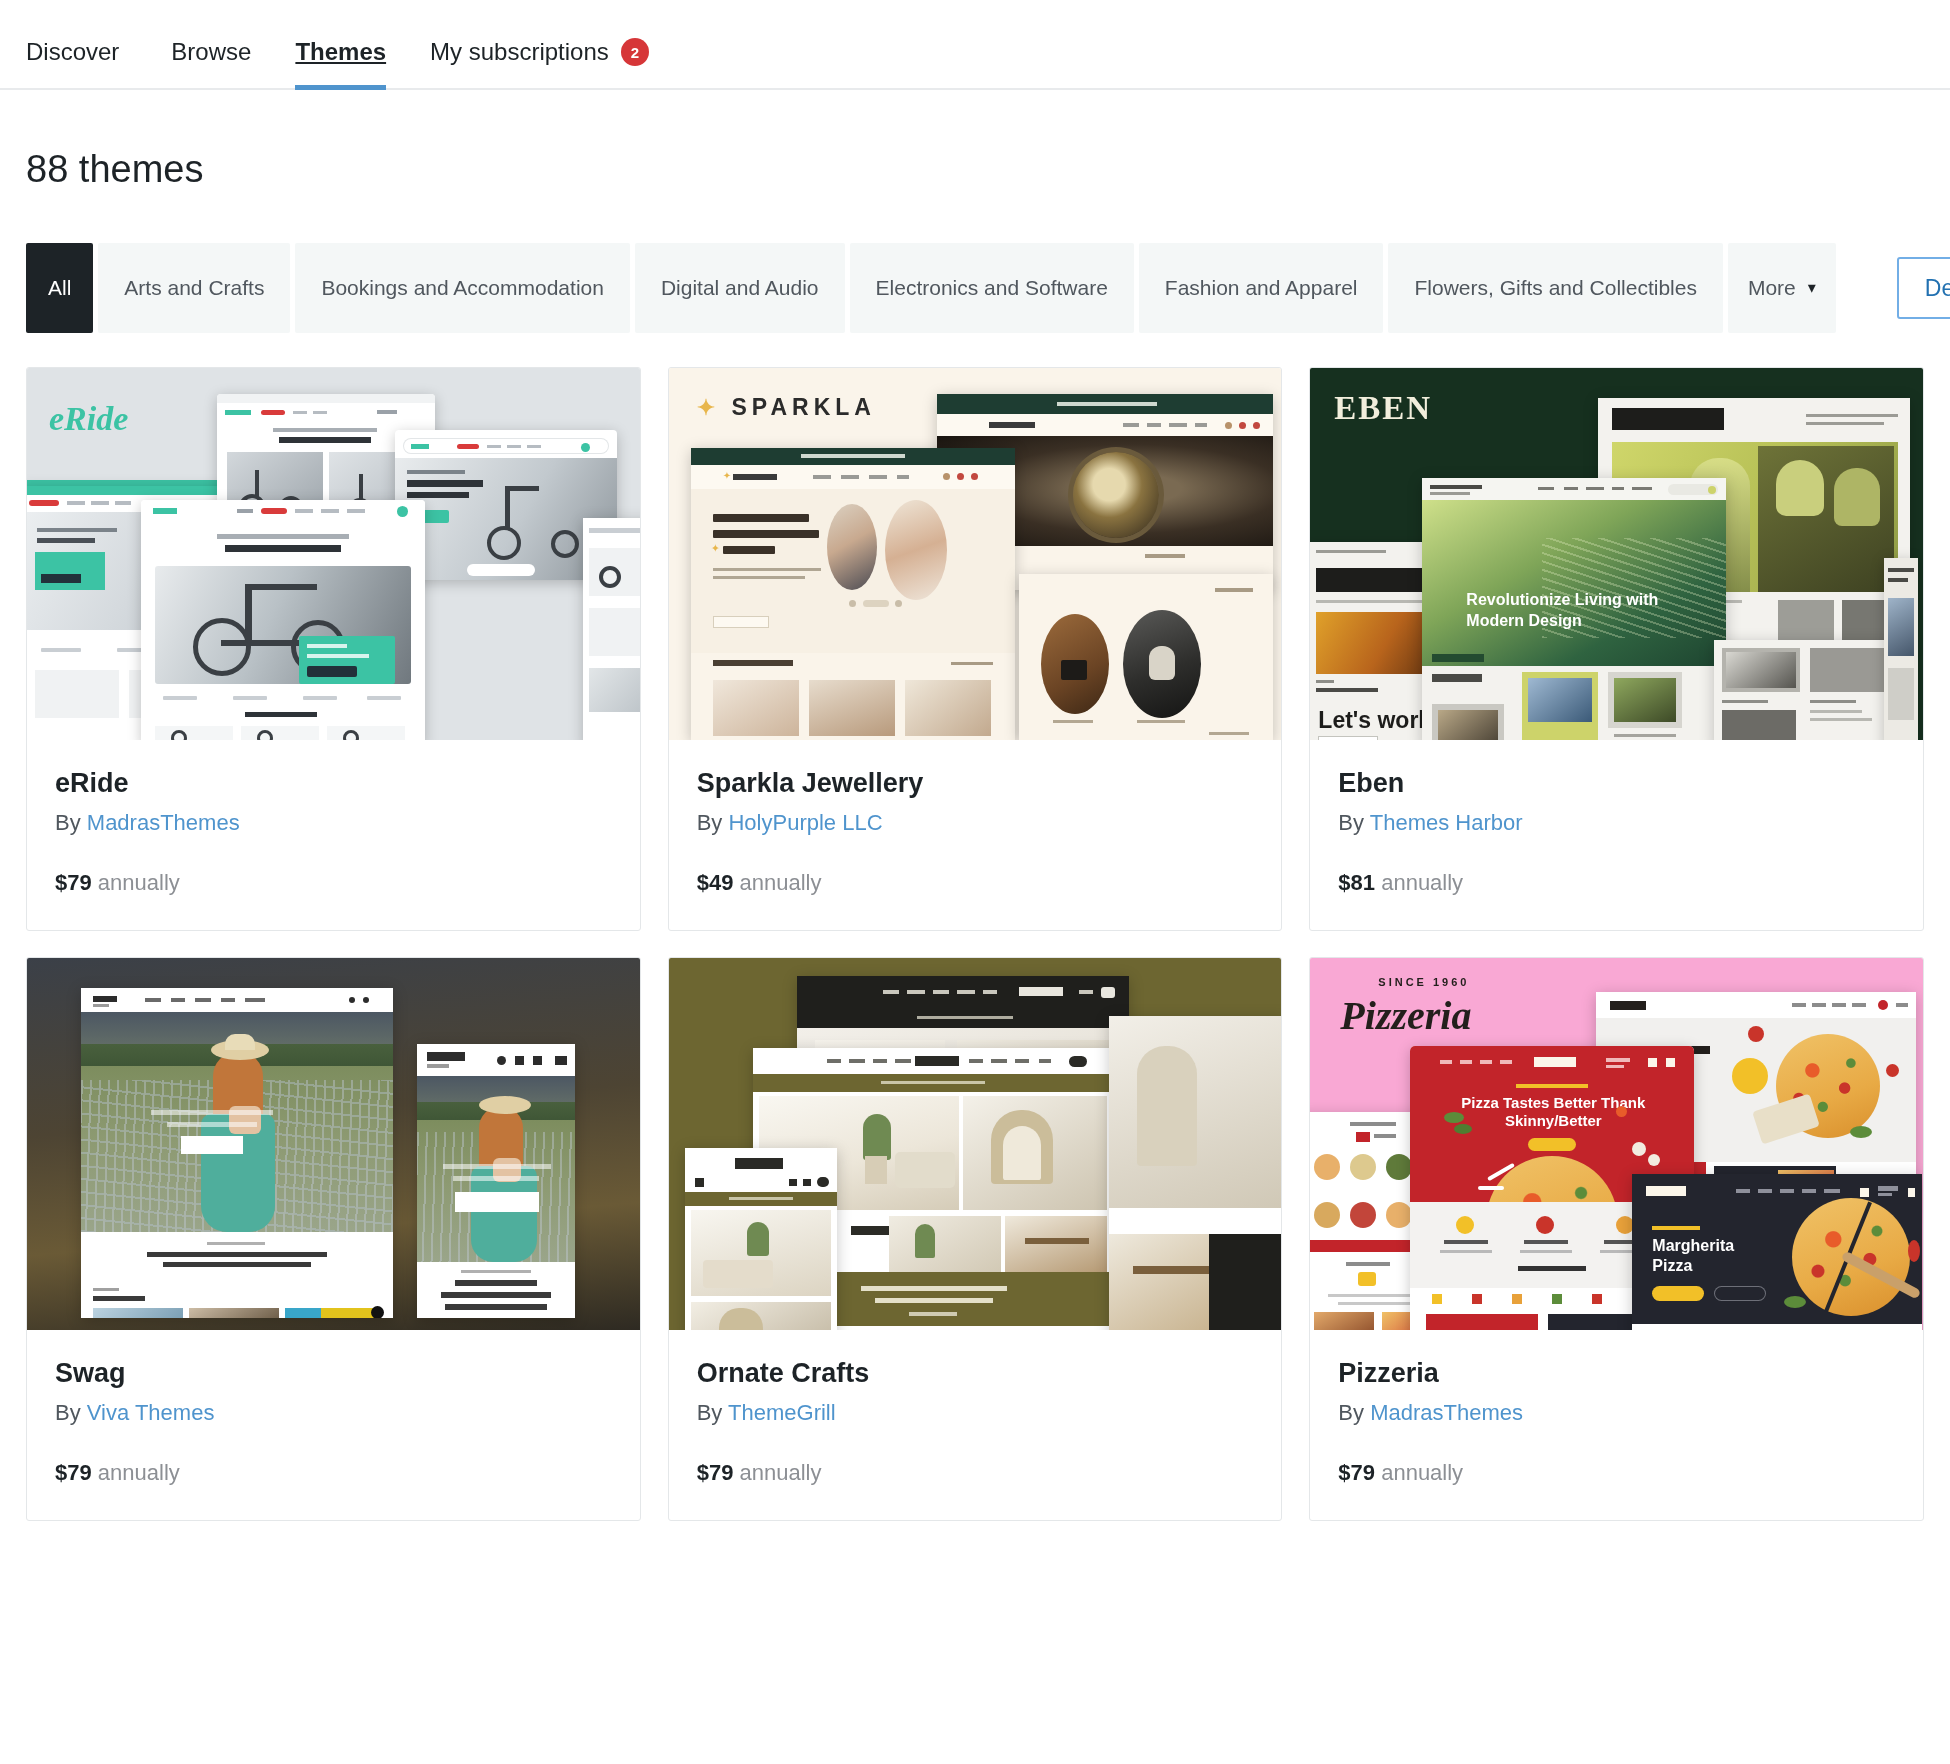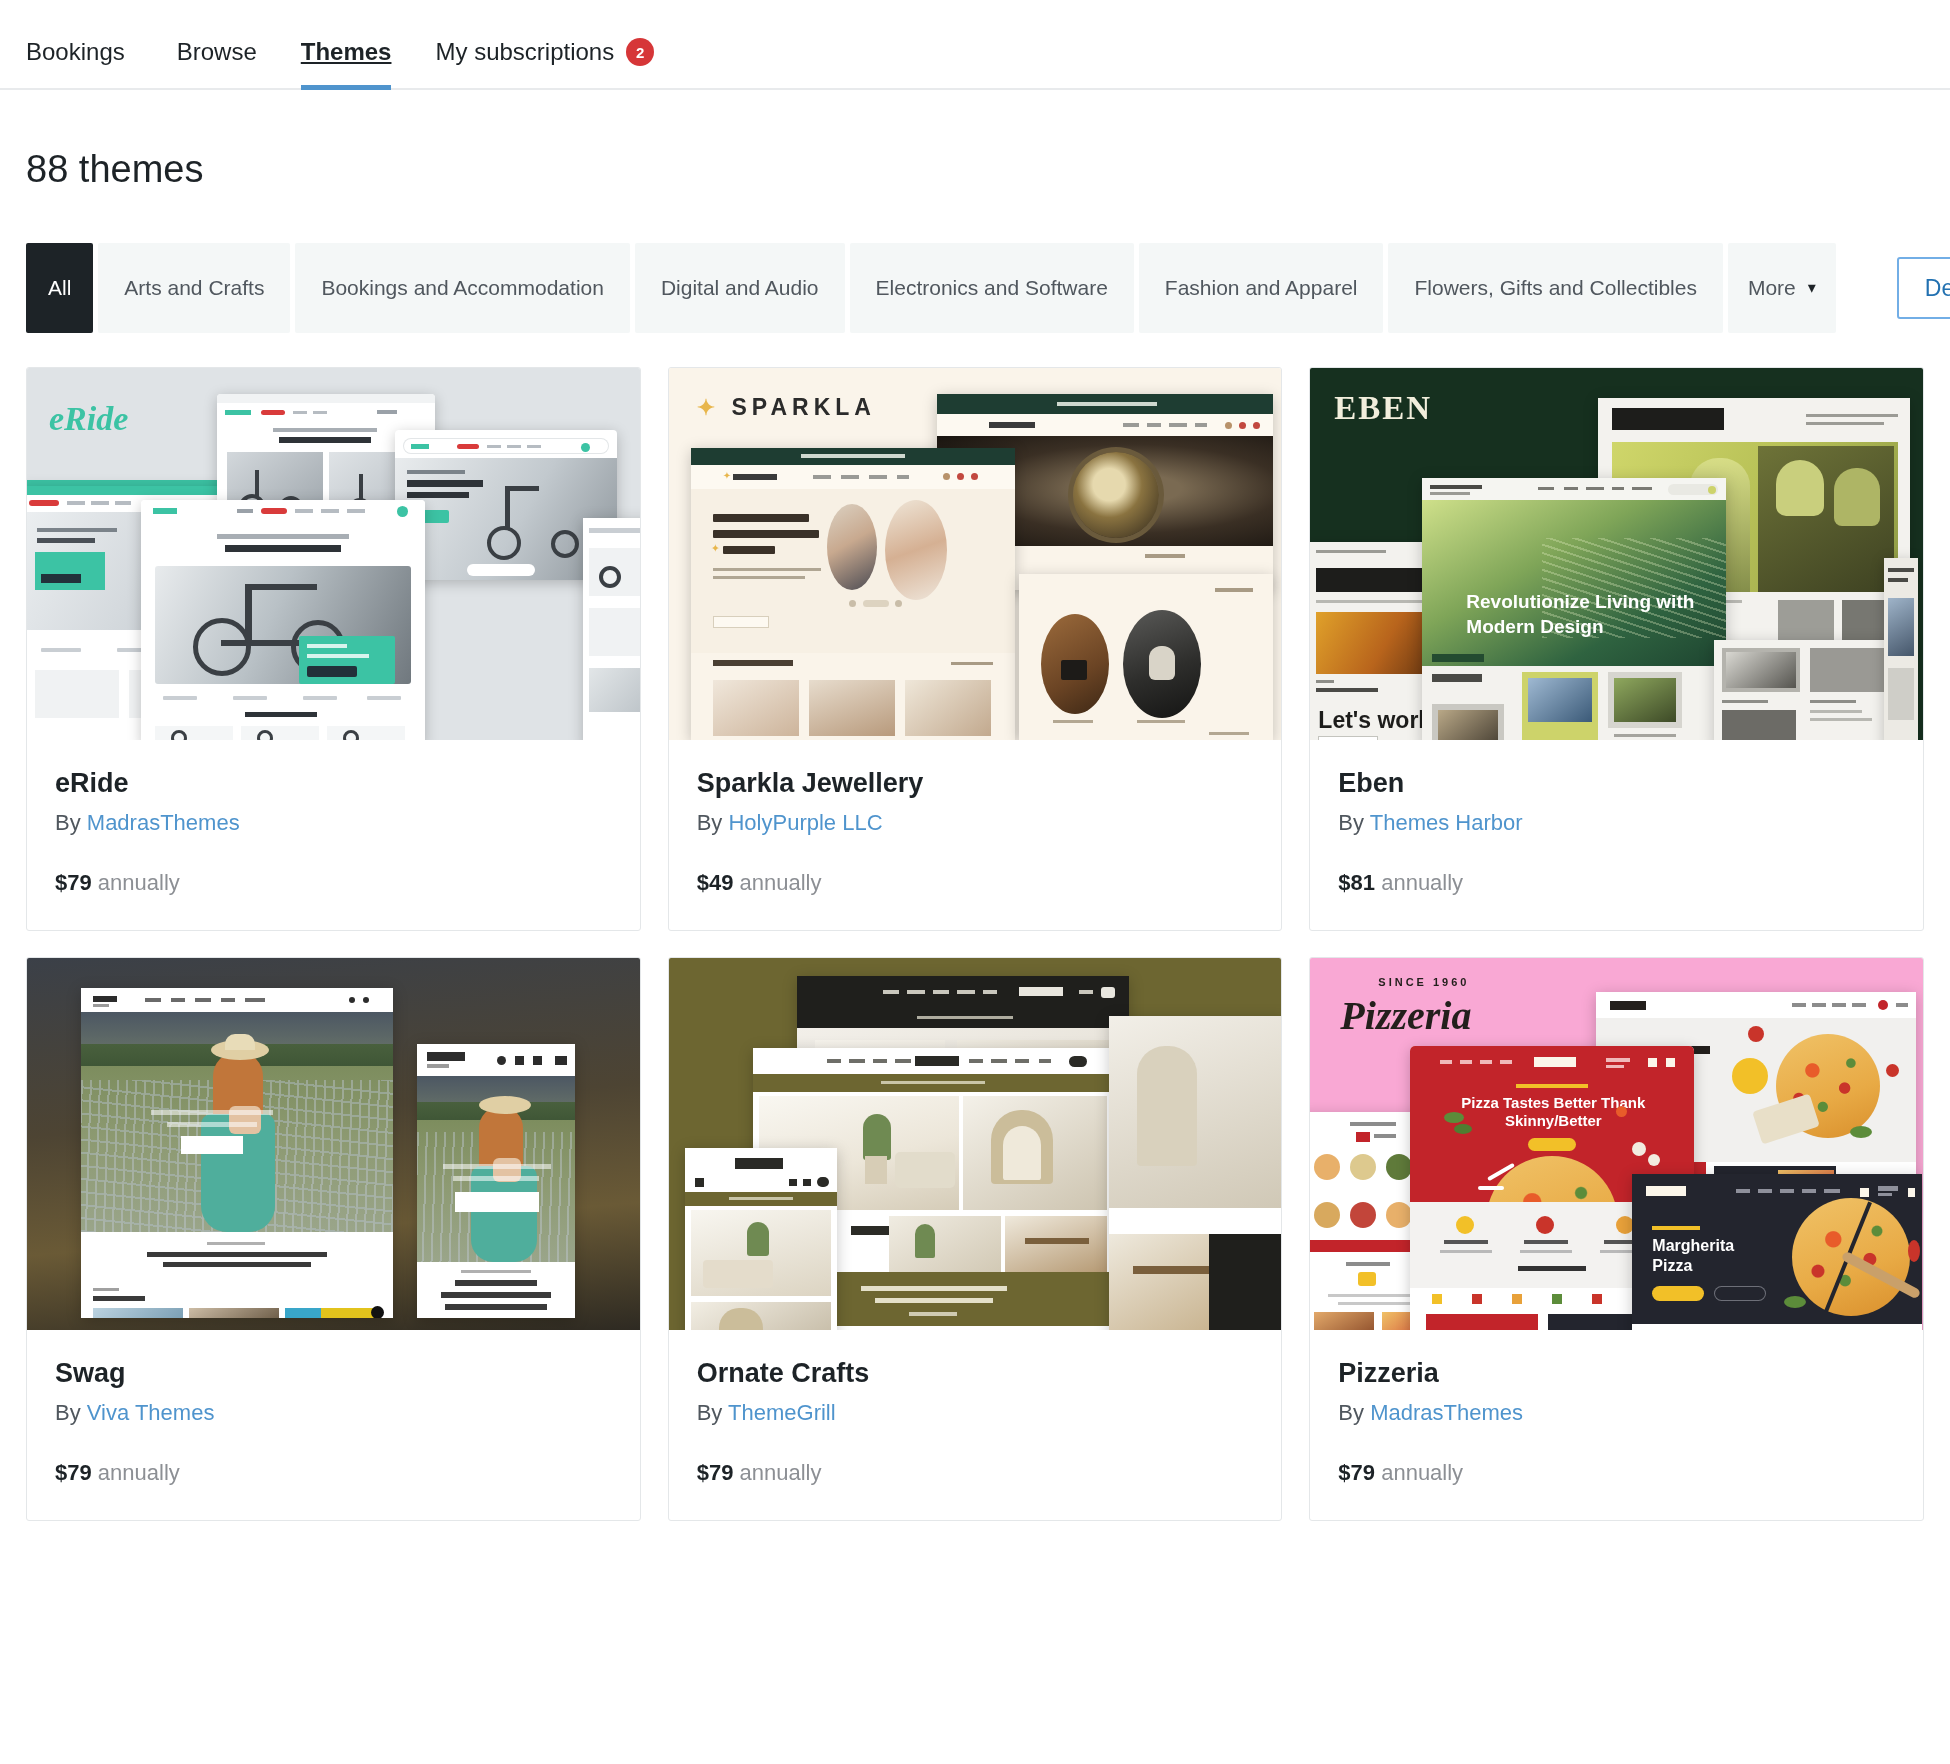--- a/index.html
+++ b/index.html
@@ -227,21 +227,21 @@
       radial-gradient(circle at 72% 28%, #5c8c3a 0 4%, transparent 5%),
       radial-gradient(circle at 22% 62%, #c9342a 0 5%, transparent 6%),
       linear-gradient(160deg,#f0c267 0%, #e8aa45 60%, #d98f2c 100%);
   }
 </style>
 </head>
 <body>
 
 <div class="topnav">
   <div class="navitem">
-    <span>Bookings</span>
+    <span>Discover</span>
   </div>
   <div class="navitem">
     <span>Browse</span>
   </div>
   <div class="navitem active">
     <span>Themes</span>
   </div>
   <div class="navitem">
     <span>My subscriptions</span>
     <span class="badge">2</span>
@@ -550,21 +550,21 @@
             <div class="blk" style="left:116px;top:9px;width:16px;height:3px;background:#7a7a74;"></div>
             <div class="blk" style="left:142px;top:9px;width:14px;height:3px;background:#7a7a74;"></div>
             <div class="blk" style="left:164px;top:9px;width:18px;height:3px;background:#7a7a74;"></div>
             <div class="blk" style="left:190px;top:9px;width:12px;height:3px;background:#7a7a74;"></div>
             <div class="blk" style="left:210px;top:9px;width:20px;height:3px;background:#7a7a74;"></div>
             <div class="blk" style="left:246px;top:6px;width:50px;height:11px;background:#e9e9e3;border-radius:6px;"></div>
             <div class="blk" style="left:286px;top:8px;width:8px;height:8px;background:#cdd36a;border-radius:50%;"></div>
             <div class="blk eben-hero" style="left:0;top:22px;width:304px;height:166px;"></div>
             <div class="blk" style="left:120px;top:60px;width:190px;height:100px;opacity:.30;
                  background:repeating-linear-gradient(18deg, #eaf3c8 0 2px, transparent 2px 8px);"></div>
-            <div class="eben-txt" style="left:44px;top:112px;width:240px;font-size:19px;font-weight:bold;">Revolutionize Living with Modern Design</div>
+            <div class="eben-txt" style="left:44px;top:112px;width:240px;font-size:16px;font-weight:bold;">Revolutionize Living with Modern Design</div>
             <div class="blk" style="left:10px;top:176px;width:52px;height:8px;background:#234b30;"></div>
             <div class="blk" style="left:0;top:188px;width:304px;height:82px;background:#f3f2ee;"></div>
             <div class="blk" style="left:10px;top:196px;width:50px;height:8px;background:#4a4a46;"></div>
             <div class="blk" style="left:100px;top:194px;width:76px;height:72px;background:#cdd36a;"></div>
             <div class="blk" style="left:106px;top:200px;width:64px;height:44px;background:linear-gradient(140deg,#9fb9d2,#3b5a78);"></div>
             <div class="blk" style="left:186px;top:194px;width:74px;height:56px;background:#d6d5cf;"></div>
             <div class="blk" style="left:192px;top:200px;width:62px;height:44px;background:linear-gradient(150deg,#8fa85e,#3d4a27);"></div>
             <div class="blk" style="left:10px;top:226px;width:72px;height:44px;background:#c9c8c2;"></div>
             <div class="blk" style="left:16px;top:232px;width:60px;height:34px;background:linear-gradient(140deg,#b9a887,#4b4336);"></div>
             <div class="blk" style="left:100px;top:250px;width:76px;height:20px;background:#cdd36a;"></div>

